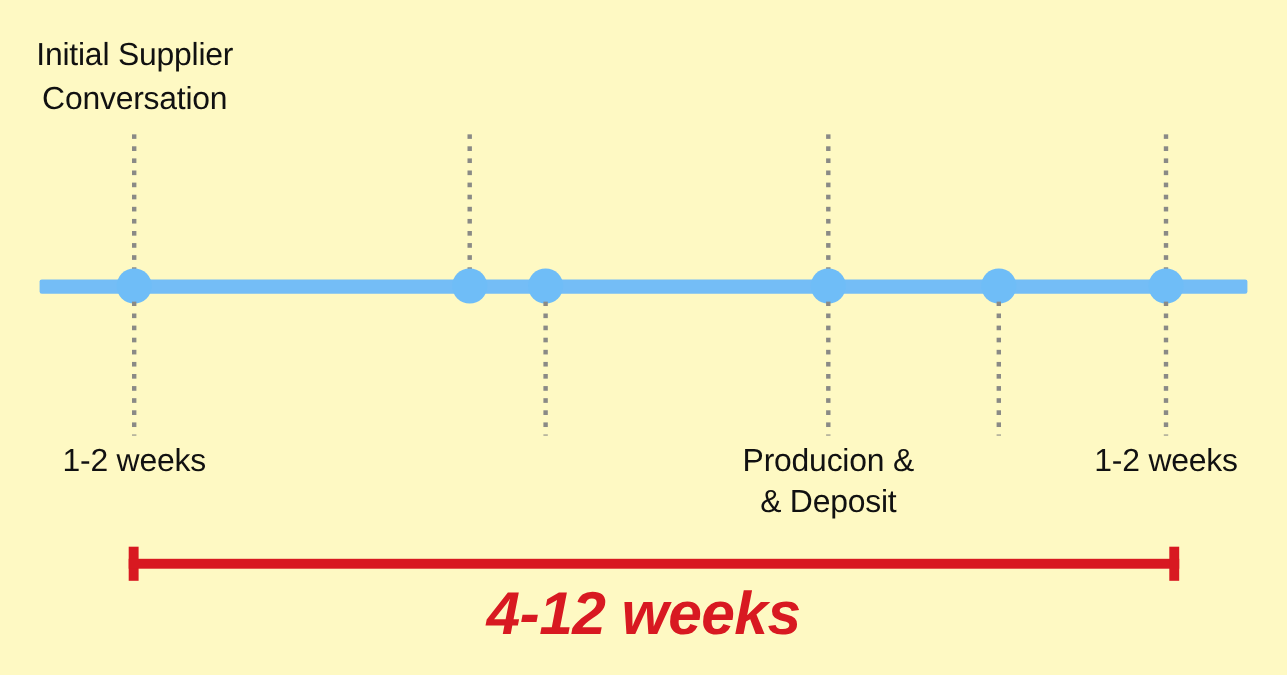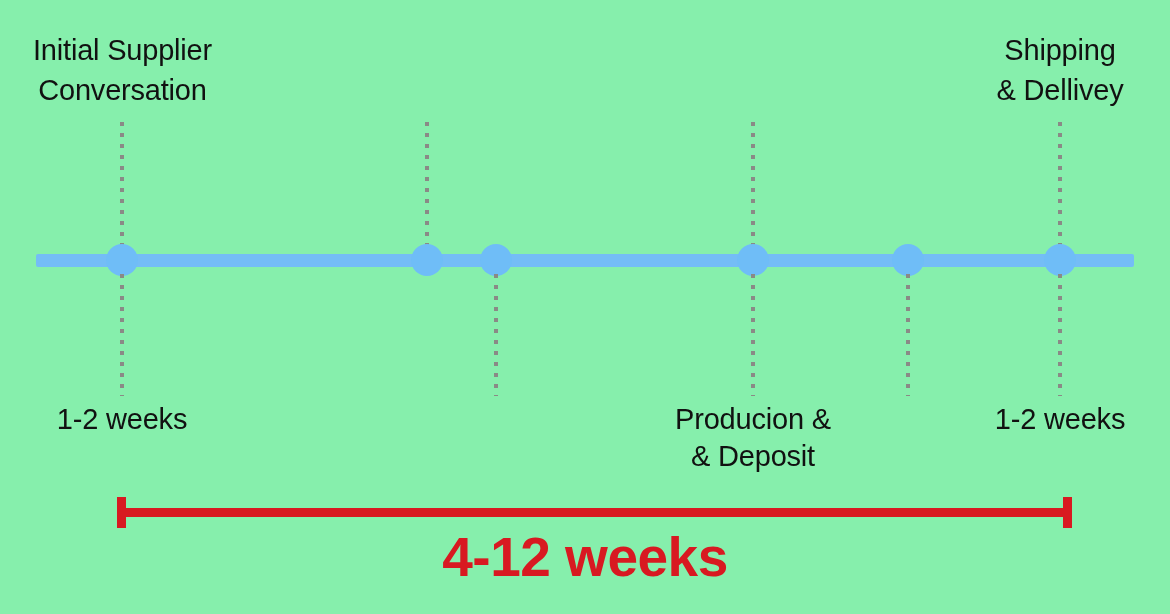--- a/index.html
+++ b/index.html
@@ -11,21 +11,21 @@
     width: 1170px;
     height: 614px;
     background: #fdfdfa;
     font-family: "Liberation Sans", sans-serif;
     overflow: hidden;
   }
   #stage {
     position: relative;
     width: 1170px;
     height: 614px;
-    background: #86efac;
+    background: #fef9c3;
   }
 
   
   .axis-line {
     position: absolute;
     left: 36px;
     right: 36px;
     top: 254px;
     height: 13px;
     background: #74bdf6;
@@ -98,22 +98,20 @@
 </head>
 <body>
 
 <div id="stage">
 
   <div class="top-label" style="left:5px; top:30px; width:235px;">Initial Supplier
 Conversation</div>
 
 
 
-  <div class="top-label" style="left:960px; top:30px; width:200px;">Shipping
-&amp; Dellivey</div>
 
   <div class="connector" style="left:122px; top:122px; height:126px;"></div>
   <div class="connector" style="left:427px; top:122px; height:126px;"></div>
   <div class="connector" style="left:753px; top:122px; height:126px;"></div>
   <div class="connector" style="left:1060px; top:122px; height:126px;"></div>
 
   <div class="axis-line"></div>
 
   <div class="node-dot" style="left:122px; top:260px;"></div>
   <div class="node-dot" style="left:427px; top:260px;"></div>
@@ -134,15 +132,15 @@
   <div class="bottom-label" style="left:653px; top:401px; width:200px;">Producion &amp;
 &amp; Deposit</div>
 
 
   <div class="bottom-label" style="left:985px; top:401px; width:150px;">1-2 weeks</div>
 
   <div class="bracket-cap" style="left:117px; top:497px;"></div>
   <div class="bracket-bar" style="left:117px; top:508px; width:955px;"></div>
   <div class="bracket-cap" style="left:1063px; top:497px;"></div>
 
-  <div class="total-text" style="left:285px; top:530px; width:600px;">4-12 weeks</div>
+  <div class="total-text" style="left:285px; top:530px; width:600px;font-style:italic;">4-12 weeks</div>
 
 </div>
 
 </body></html>

